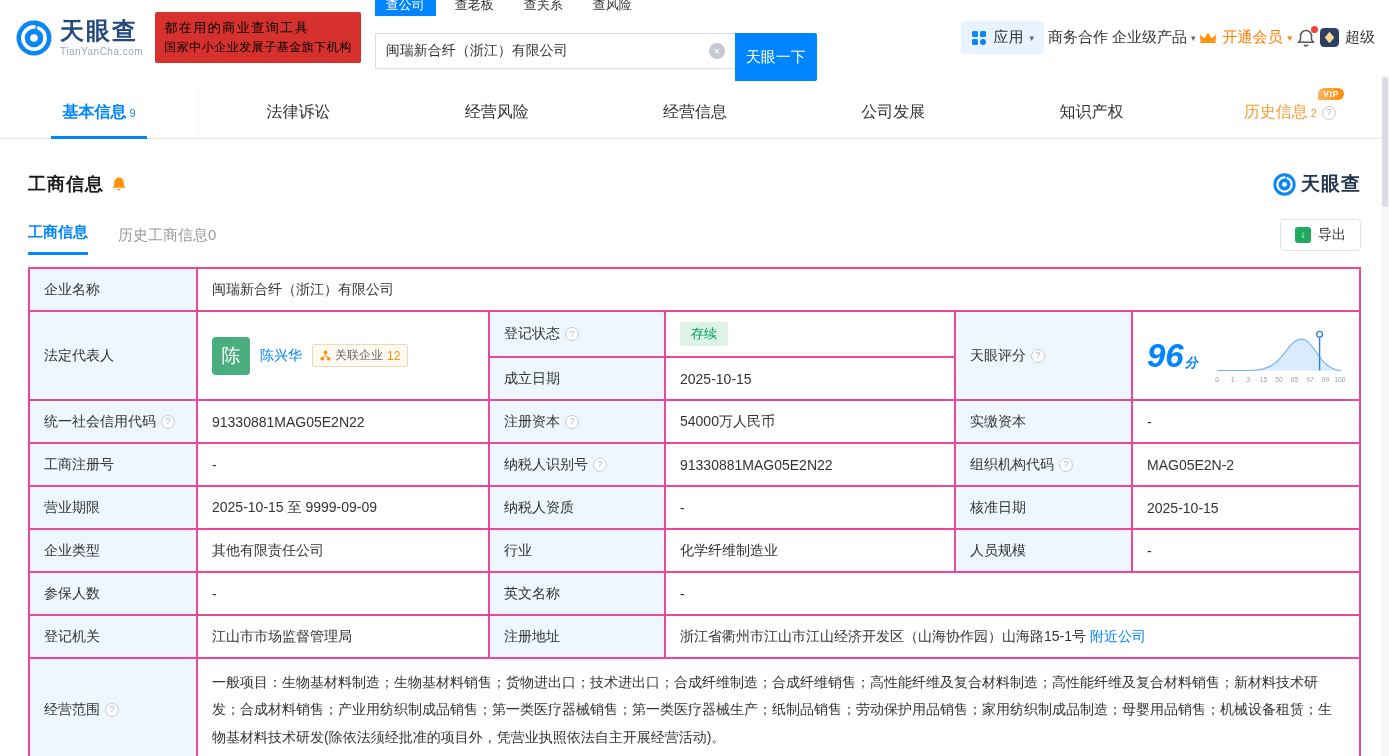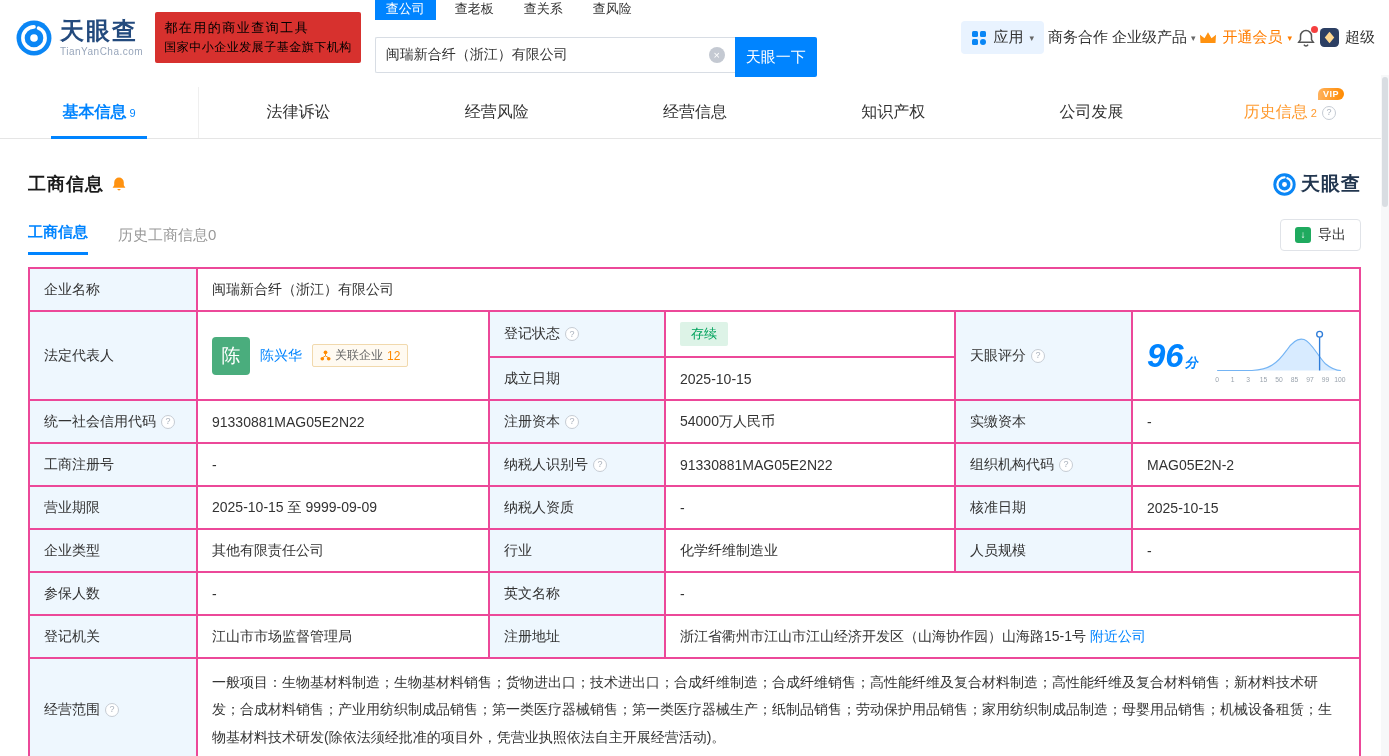--- a/index.html
+++ b/index.html
@@ -17,21 +17,21 @@
   .search-area{margin-left:14px;flex:none}
   .search-tabs{display:flex;align-items:center;gap:8px;margin-bottom:17px}
   .stab{font-size:13px;color:#333;padding:2px 11px;cursor:pointer}
   .stab.active{background:#0084ff;color:#fff}
   .search-row{display:flex}
   .search-box{position:relative}
   .search-input{width:360px;height:36px;border:1px solid #d8dde4;border-right:none;border-radius:2px 0 0 2px;
     padding:0 32px 0 10px;font-size:14px;color:#333;outline:none;font-family:inherit}
   .clear-icon{position:absolute;right:10px;top:10px;width:16px;height:16px;border-radius:50%;background:#c4c9d2;
     color:#fff;font-size:11px;display:flex;align-items:center;justify-content:center;cursor:pointer;line-height:1}
-  .search-btn{width:82px;height:40px;background:#0084ff;color:#fff;border:none;font-size:15px;
+  .search-btn{width:82px;height:48px;background:#0084ff;color:#fff;border:none;font-size:15px;
     border-radius:0 2px 2px 0;cursor:pointer;font-family:inherit}
   .header-right{margin-left:auto;display:flex;align-items:center;gap:4px;white-space:nowrap}
   .apps{display:flex;align-items:center;gap:6px;background:#e9f3ff;border-radius:4px;padding:7px 10px;
     font-size:15px;color:#333;cursor:pointer}
   .caret{font-size:9px;color:#666}
   .menu-item{font-size:15px;color:#333;cursor:pointer;display:flex;align-items:center;gap:4px}
   .menu-vip{font-size:15px;color:#ff7d00;display:flex;align-items:center;gap:5px;cursor:pointer}
   .menu-vip .caret{color:#ff7d00}
   .bell-wrap{position:relative;cursor:pointer;display:flex}
   .red-dot{position:absolute;top:-2px;right:-2px;width:7px;height:7px;border-radius:50%;background:#f53f3f}
@@ -185,26 +185,26 @@
         <span>经营风险</span>
       </span>
   </div>
   <div class="nav-tab">
     <span class="tab-inner">
         <span>经营信息</span>
       </span>
   </div>
   <div class="nav-tab">
     <span class="tab-inner">
+        <span>公司发展</span>
+      </span>
+  </div>
+  <div class="nav-tab">
+    <span class="tab-inner">
         <span>知识产权</span>
-      </span>
-  </div>
-  <div class="nav-tab">
-    <span class="tab-inner">
-        <span>公司发展</span>
       </span>
   </div>
   <div class="nav-tab">
     <span class="tab-inner orange">
       <span class="vip-tag">VIP</span>
       <span>历史信息</span>
       <span class="cnt">2</span>
       <span class="q">?</span>
     </span>
   </div>

